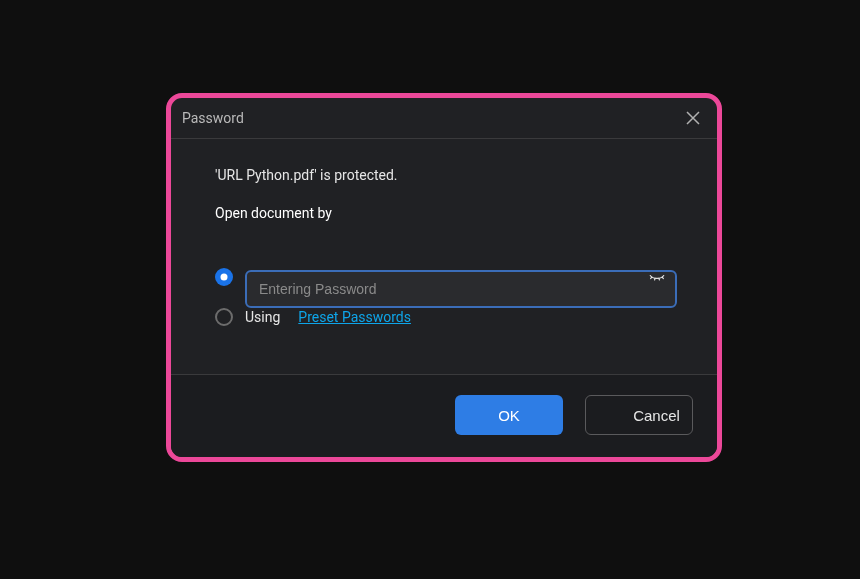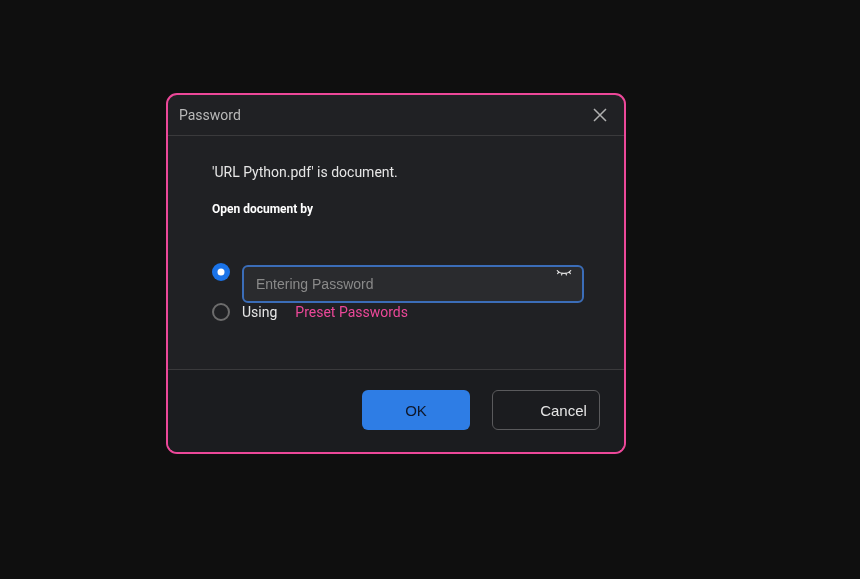--- a/index.html
+++ b/index.html
@@ -12,24 +12,24 @@
     height: 579px;
     background: #0f0f0f;
     font-family: -apple-system, BlinkMacSystemFont, "Segoe UI", Roboto, Arial, sans-serif;
     position: relative;
     overflow: hidden;
   }
   .dialog {
     position: absolute;
     left: 166px;
     top: 93px;
-    width: 460px;
+    width: 556px;
     background: #202124;
-    border: 2px solid #ec4899;
-    border-radius: 11px;
+    border: 5px solid #ec4899;
+    border-radius: 16px;
     overflow: hidden;
   }
   .titlebar {
     display: flex;
     align-items: center;
     justify-content: space-between;
     padding: 10px 14px 10px 11px;
     border-bottom: 1px solid #3a3a3c;
   }
   .title {
@@ -55,22 +55,22 @@
   .body {
     padding: 28px 40px 48px 44px;
   }
   .msg {
     color: #e6e6e6;
     font-size: 14px;
     margin-bottom: 22px;
   }
   .heading {
     color: #ffffff;
-    font-size: 12px;
-    font-weight: 700;
+    font-size: 14px;
+    font-weight: 400;
     margin-bottom: 24px;
   }
   .option-row {
     display: flex;
     align-items: center;
     gap: 12px;
   }
   .option-row + .option-row {
   }
   .radio {
@@ -136,22 +136,23 @@
     height: 18px;
     stroke: currentColor;
     stroke-width: 1.5;
     fill: none;
   }
   .option-label {
     color: #e6e6e6;
     font-size: 14px;
   }
   .preset-link {
-    color: #ec4899;
-    font-size: 14px;
+    color: #0ea5e9;
+    font-size: 14px;
+    text-decoration: underline;
     cursor: pointer;
     margin-left: 6px;
   }
   .footer {
     display: flex;
     justify-content: flex-end;
     gap: 22px;
     padding: 20px 24px 22px 24px;
     border-top: 1px solid #3a3a3c;
     background: #1b1c1f;
@@ -162,21 +163,21 @@
     border-radius: 6px;
     font-size: 15px;
     display: flex;
     align-items: center;
     justify-content: center;
     cursor: pointer;
     border: none;
   }
   .btn-primary {
     background: #2e7de5;
-    color: #0f172a;
+    color: #ffffff;
   }
   .btn-secondary {
     background: transparent;
     color: #e6e6e6;
     border: 1px solid #5a5a5c;
     padding-left: 35px;
   }
 </style>
 </head>
 <body>
@@ -186,21 +187,21 @@
   <div class="titlebar">
     <span class="title">Password</span>
     <div class="close-btn">
       <svg viewBox="0 0 14 14">
         <path d="M1 1 L13 13 M13 1 L1 13"></path>
       </svg>
     </div>
   </div>
 
   <div class="body">
-    <div class="msg">'URL Python.pdf' is document.</div>
+    <div class="msg">'URL Python.pdf' is protected.</div>
     <div class="heading">Open document by</div>
 
     <div class="option-row">
       <div class="radio radio-selected"></div>
       <div class="password-field">
         <input type="password" class="password-input" placeholder="Entering Password" style="">
         <div class="eye-toggle">
           <svg viewBox="0 0 24 24">
             <path d="M3 10 C6 15 18 15 21 10" stroke-linecap="round"></path>
             <line x1="5" y1="12.2" x2="3.5" y2="14.2" stroke-linecap="round"></line>

